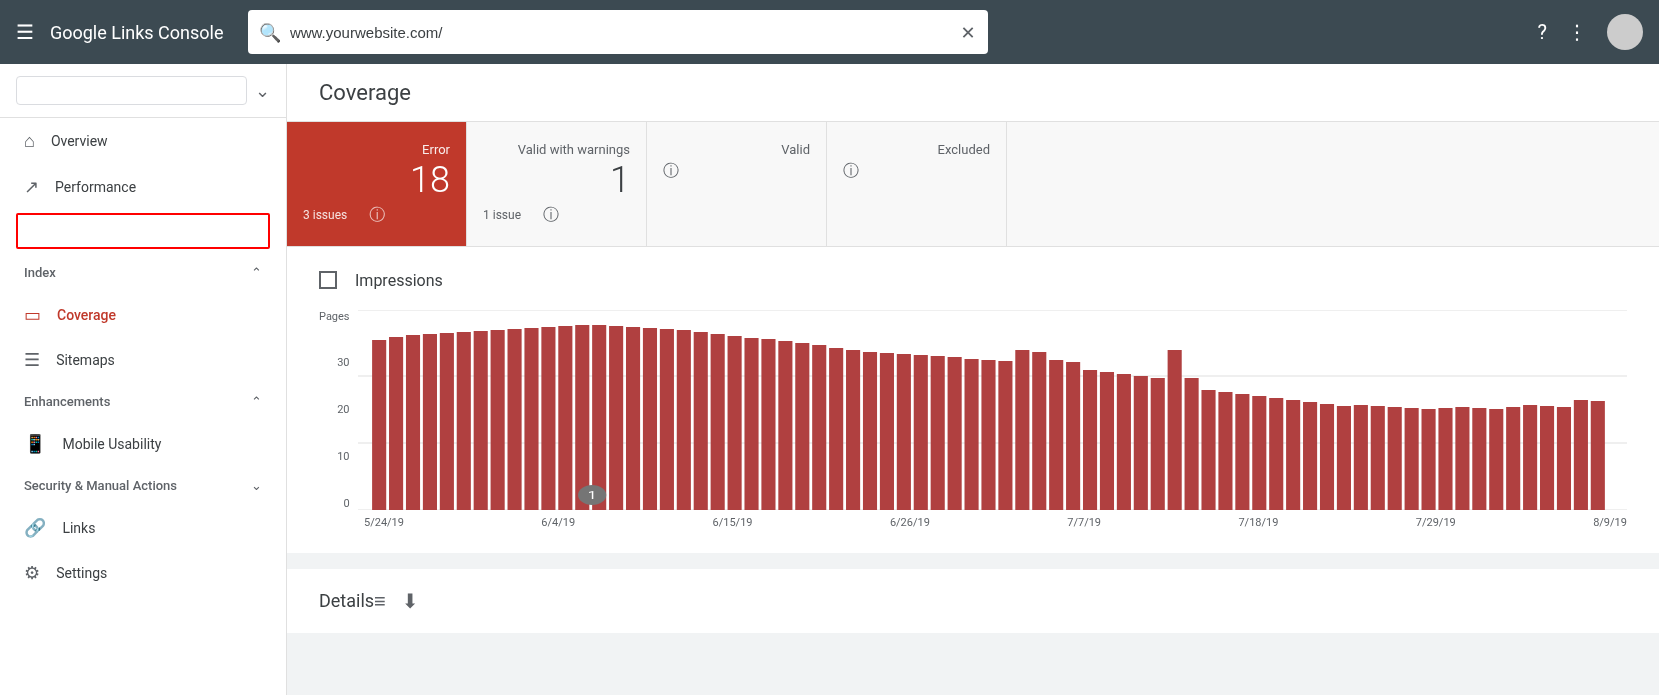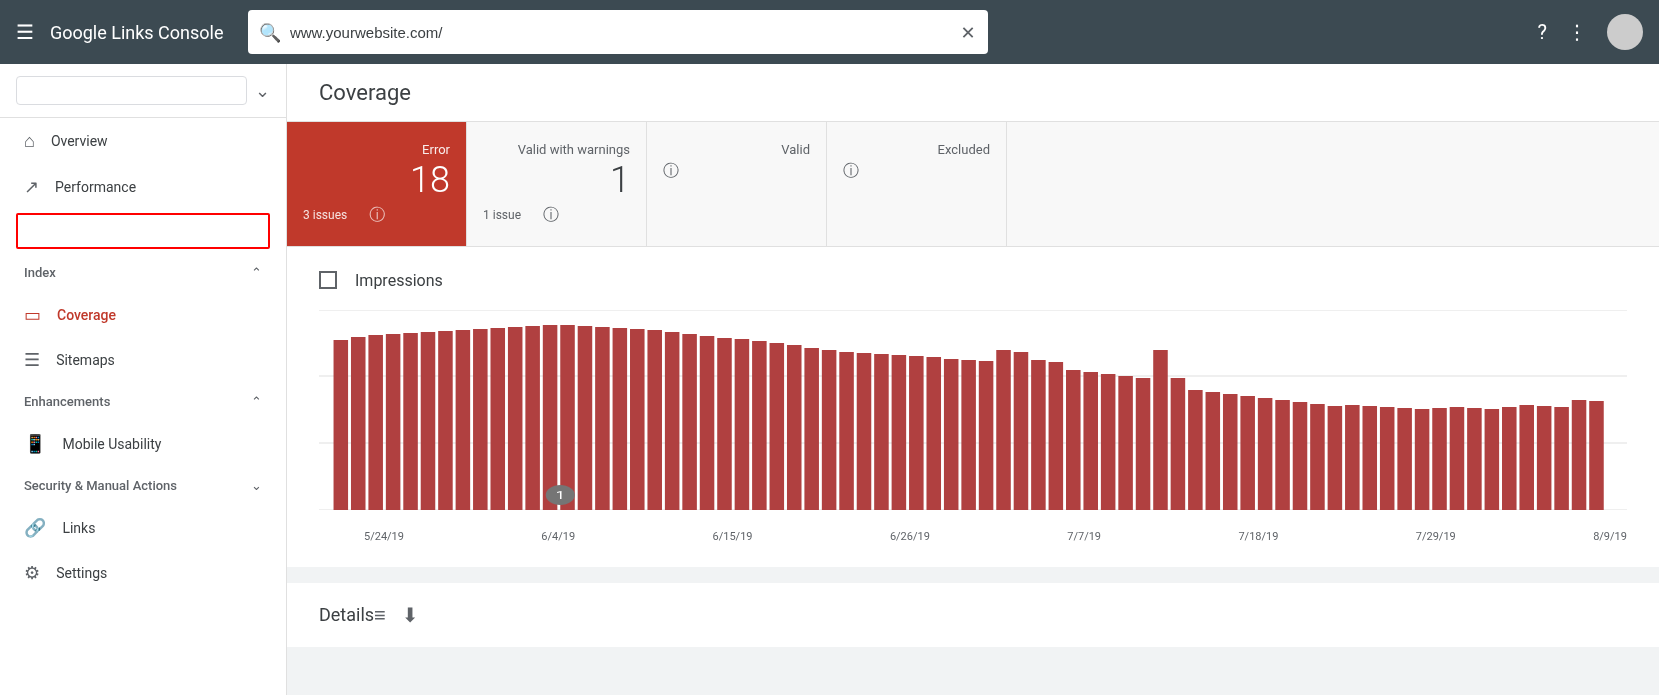--- a/index.html
+++ b/index.html
@@ -200,21 +200,21 @@
       height: 200px;
     }
     .chart-svg {
       width: 100%;
       height: 100%;
     }
 
     .x-axis-labels {
       display: flex;
       justify-content: space-between;
-      padding: 20px 0 0 45px;
+      padding: 6px 0 0 45px;
       font-size: 11px;
       color: #5f6368;
     }
 
     
     .details-section {
       background: #fff;
       margin-top: 16px;
       padding: 20px 32px;
     }
@@ -347,20 +347,27 @@
         </div>
       </div>
 
       <div class="chart-section">
         <div class="chart-header">
           <div class="chart-checkbox"></div>
           <span class="chart-title">Impressions</span>
         </div>
 
         <div style="display:flex; align-items:flex-start;">
+          <div style="display:flex; flex-direction:column; justify-content:space-between; height:200px; padding-right:8px; text-align:right; font-size:11px; color:#5f6368;">
+            <span>Pages</span>
+            <span>30</span>
+            <span>20</span>
+            <span>10</span>
+            <span>0</span>
+          </div>
           <div class="chart-area" style="flex:1; position:relative;">
             <svg class="chart-svg" viewBox="0 0 900 200" preserveAspectRatio="none">
 
               <line x1="0" y1="0" x2="900" y2="0" stroke="#e0e0e0" stroke-width="1"></line>
               <line x1="0" y1="66" x2="900" y2="66" stroke="#e0e0e0" stroke-width="1"></line>
               <line x1="0" y1="133" x2="900" y2="133" stroke="#e0e0e0" stroke-width="1"></line>
               <line x1="0" y1="200" x2="900" y2="200" stroke="#e0e0e0" stroke-width="1"></line>
 
               <rect x="10" y="30" width="10" height="170" fill="#b04040"></rect>
               <rect x="22" y="27" width="10" height="173" fill="#b04040"></rect>

